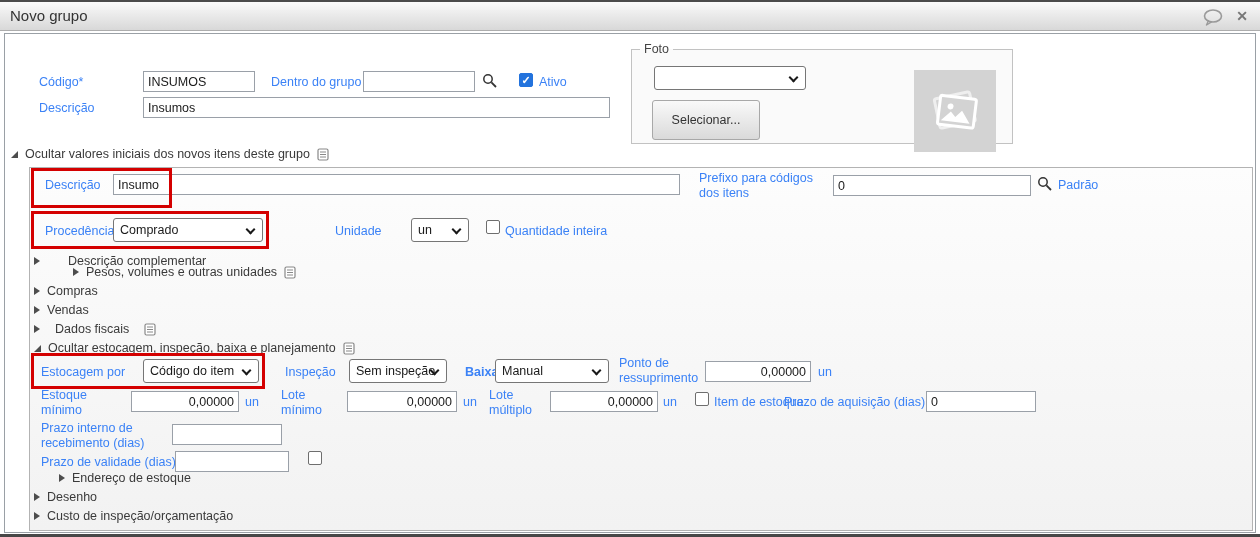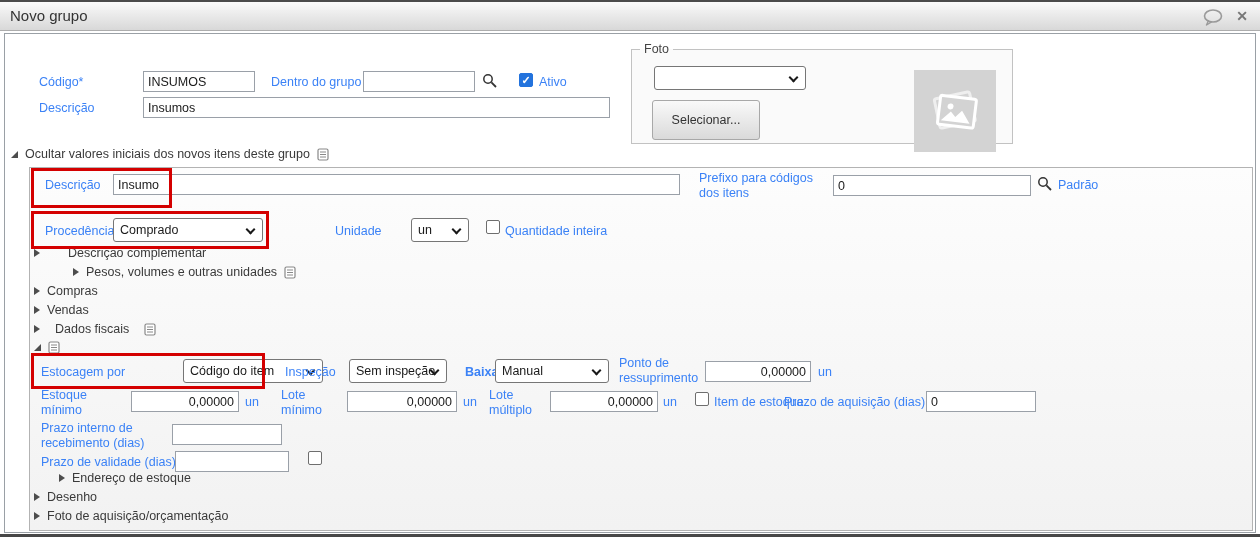--- a/index.html
+++ b/index.html
@@ -145,21 +145,21 @@
     <span class="chev"></span>
   </div>
   <div class="lbl" style="left:330px; top:190px;">Unidade</div>
   <div class="sel" style="left:406px; top:184px; width:58px;">
     <span>un</span>
     <span class="chev"></span>
   </div>
   <div class="cb" style="left:481px; top:186px;"></div>
   <div class="lbl" style="left:500px; top:190px;">Quantidade inteira</div>
 
-  <div class="sec-head" style="left:29px; top:212px;gap:28px;">
+  <div class="sec-head" style="left:29px; top:220px;gap:28px;">
     <span class="tri-c"></span>
     <span>Descrição complementar</span>
   </div>
   <div class="sec-head" style="left:29px; top:231px;margin-left:39px;">
     <span class="tri-c"></span>
     <span>Pesos, volumes e outras unidades</span>
     <svg width="12" height="13" viewBox="0 0 12 13">
       <rect x="1" y="1" width="10" height="11" rx="1.5" fill="#fff" stroke="#888" stroke-width="1.2"></rect>
       <line x1="3" y1="4" x2="9" y2="4" stroke="#888" stroke-width="1"></line>
       <line x1="3" y1="6.5" x2="9" y2="6.5" stroke="#888" stroke-width="1"></line>
@@ -180,30 +180,31 @@
     <svg width="12" height="13" viewBox="0 0 12 13">
       <rect x="1" y="1" width="10" height="11" rx="1.5" fill="#fff" stroke="#888" stroke-width="1.2"></rect>
       <line x1="3" y1="4" x2="9" y2="4" stroke="#888" stroke-width="1"></line>
       <line x1="3" y1="6.5" x2="9" y2="6.5" stroke="#888" stroke-width="1"></line>
       <line x1="3" y1="9" x2="9" y2="9" stroke="#888" stroke-width="1"></line>
     </svg>
   </div>
 
   <div class="sec-head" style="left:29px; top:307px;">
     <span class="tri-e"></span>
+    <span>Ocultar estocagem, inspeção, baixa e planejamento</span>
     <svg width="12" height="13" viewBox="0 0 12 13">
       <rect x="1" y="1" width="10" height="11" rx="1.5" fill="#fff" stroke="#888" stroke-width="1.2"></rect>
       <line x1="3" y1="4" x2="9" y2="4" stroke="#888" stroke-width="1"></line>
       <line x1="3" y1="6.5" x2="9" y2="6.5" stroke="#888" stroke-width="1"></line>
       <line x1="3" y1="9" x2="9" y2="9" stroke="#888" stroke-width="1"></line>
     </svg>
   </div>
 
   <div class="lbl" style="left:36px; top:331px;">Estocagem por</div>
-  <div class="sel" style="left:138px; top:325px; width:140px;margin-left:40px;">
+  <div class="sel" style="left:138px; top:325px; width:116px;">
     <span>Código do item</span>
     <span class="chev"></span>
   </div>
   <div class="lbl" style="left:280px; top:331px;">Inspeção</div>
   <div class="sel" style="left:344px; top:325px; width:98px; padding-right:16px;">
     <span>Sem inspeção</span>
     <span class="chev"></span>
   </div>
   <div class="lbl" style="left:460px; top:331px;font-weight:bold;">Baixa</div>
   <div class="sel" style="left:490px; top:325px; width:114px;">
@@ -242,21 +243,21 @@
   <div class="sec-head" style="left:20px; top:437px;padding-left:34px;">
     <span class="tri-c"></span>
     <span>Endereço de estoque</span>
   </div>
   <div class="sec-head" style="left:29px; top:456px;">
     <span class="tri-c"></span>
     <span>Desenho</span>
   </div>
   <div class="sec-head" style="left:29px; top:475px;">
     <span class="tri-c"></span>
-    <span>Foto de aquisição/orçamentação</span>
+    <span>Custo de inspeção/orçamentação</span>
   </div>
 
   <div class="hl" style="left:26px; top:134px; width:141px; height:40px;"></div>
   <div class="hl" style="left:26px; top:177px; width:238px; height:38px;"></div>
   <div class="hl" style="left:26px; top:319px; width:234px; height:36px;"></div>
 
 </div>
 
 <div class="bottom-edge"></div>
 

